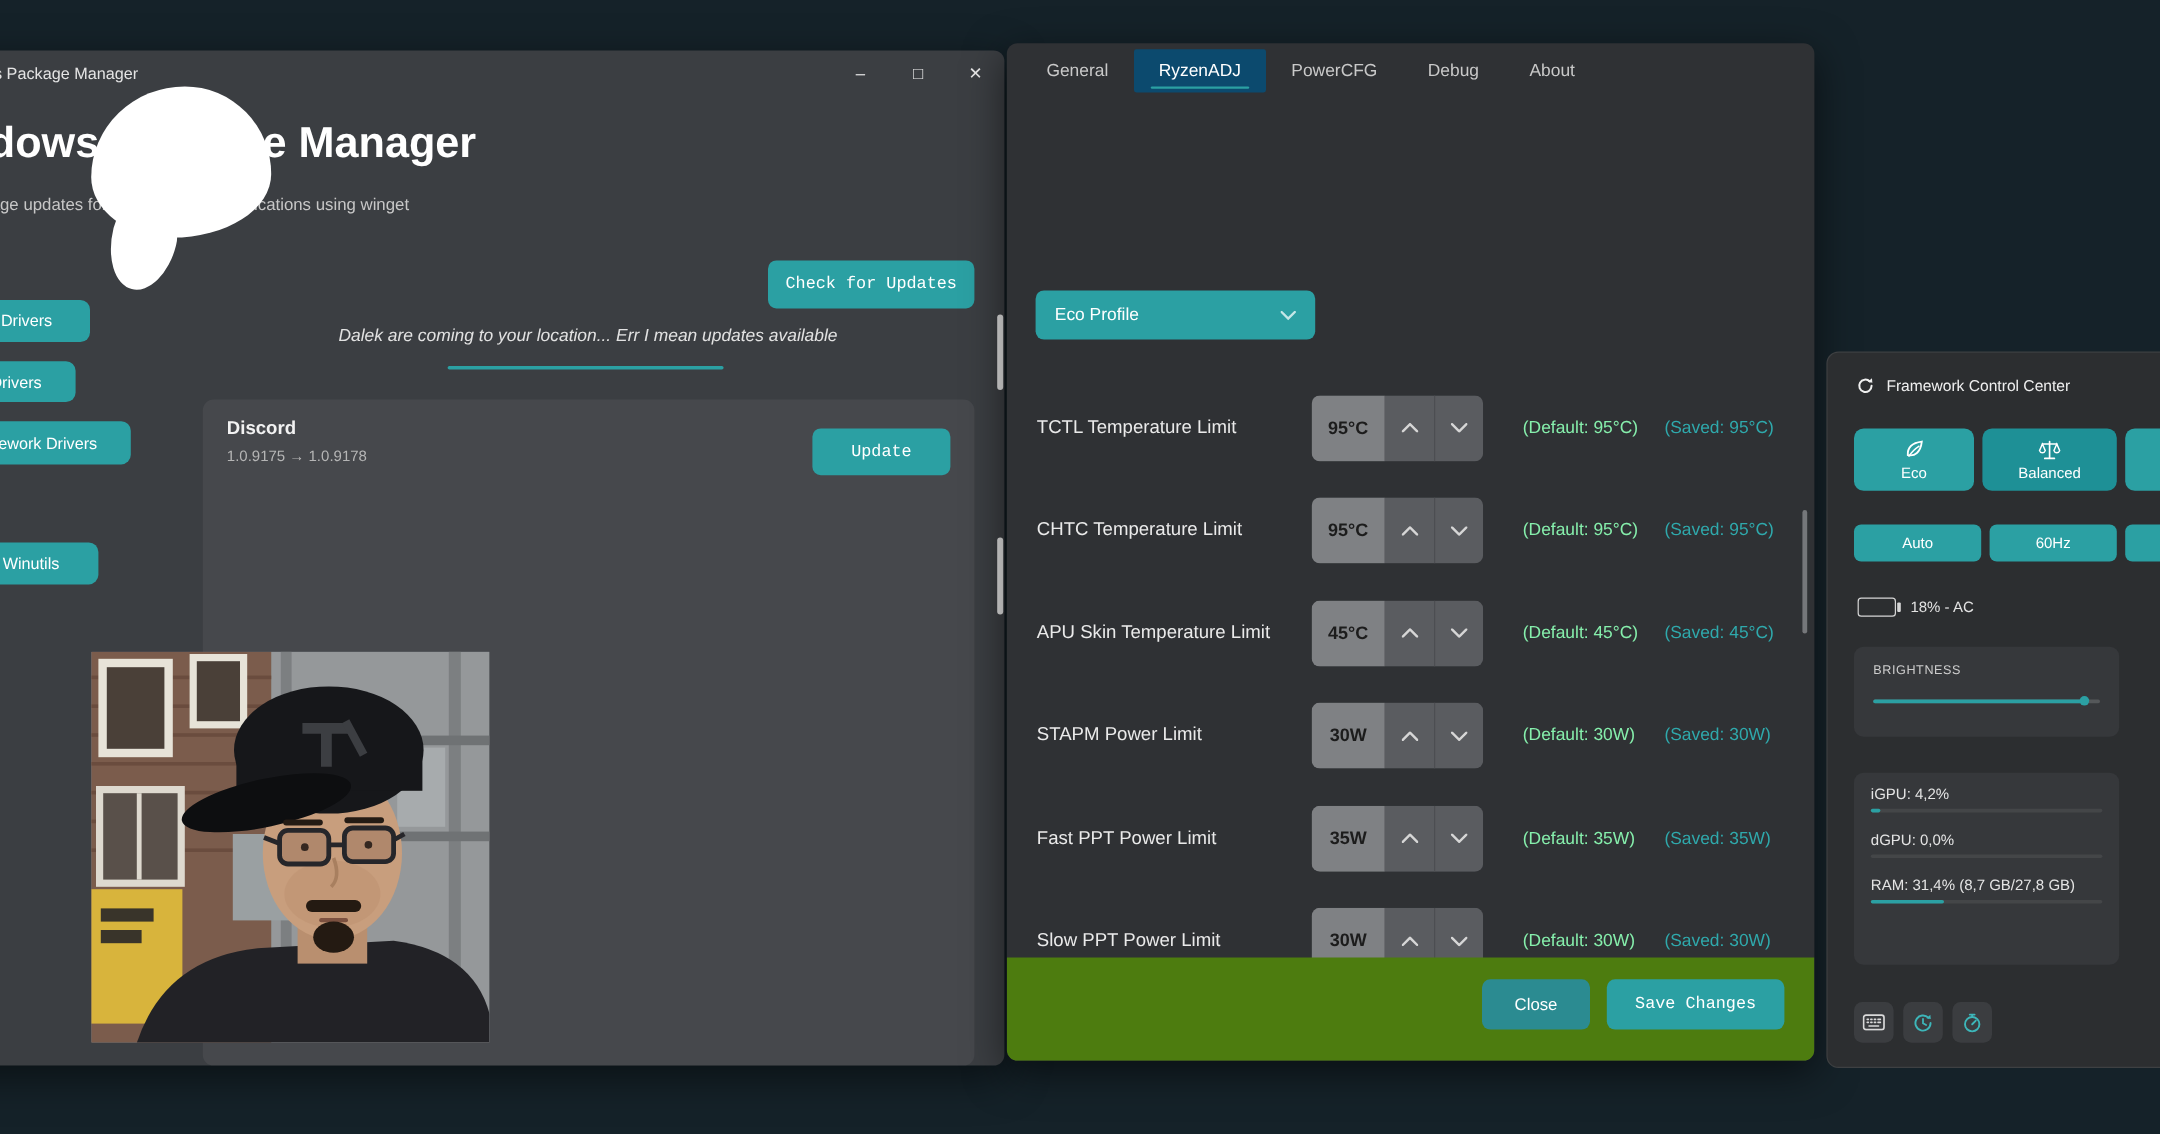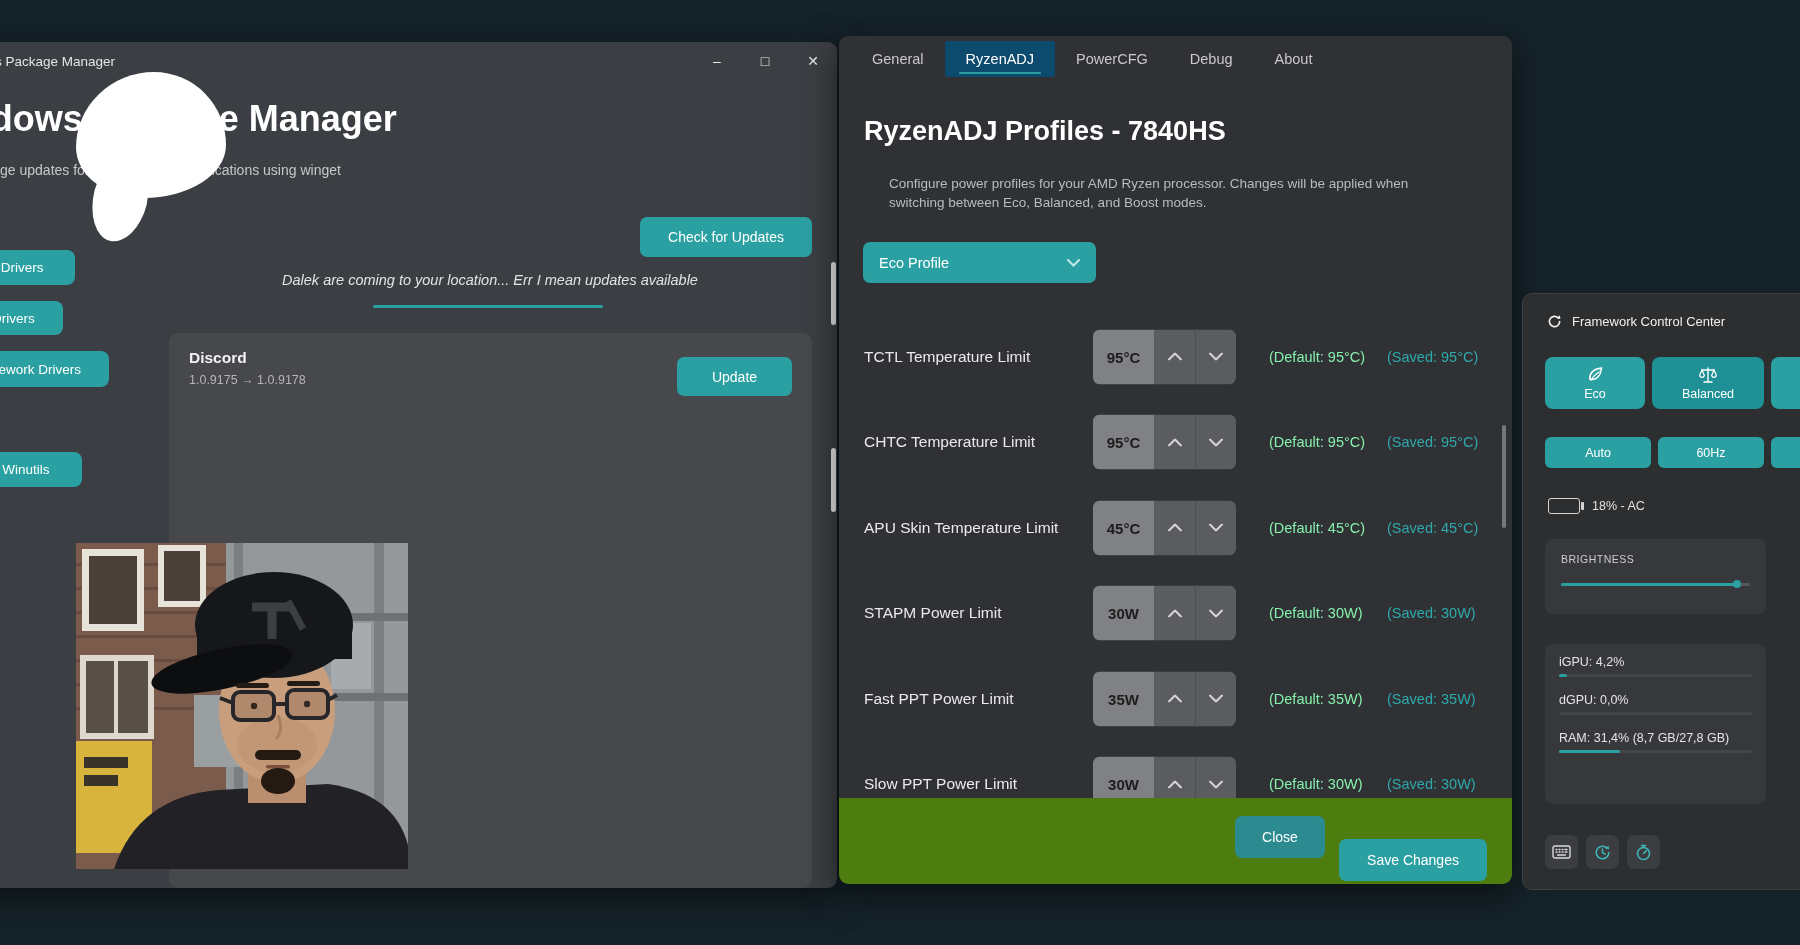--- a/index.html
+++ b/index.html
@@ -29,21 +29,21 @@
   .pm-title{margin-left:22px;font-size:13.5px;color:#e4e4e4;white-space:nowrap;}
   .pm-controls{margin-left:auto;display:flex;height:100%;}
   .winbtn{width:48px;height:100%;background:none;border:none;color:#e8e8e8;font-size:14px;display:flex;align-items:center;justify-content:center;}
   .pm-heading{position:absolute;left:0;top:56px;font-size:36px;font-weight:700;color:#ffffff;white-space:nowrap;}
   .pm-subtitle{position:absolute;left:40px;top:120px;font-size:14px;color:#c7c7c7;white-space:nowrap;}
   .pm-side{position:absolute;background:var(--teal);color:#fff;font-size:13.5px;border:none;border-radius:8px;display:flex;align-items:center;justify-content:center;white-space:nowrap;}
   .s1{left:15px;top:208px;width:135px;height:35px;}
   .s2{left:5px;top:259px;width:133px;height:34px;}
   .s3{left:14px;top:309px;width:170px;height:36px;}
   .s4{left:15px;top:410px;width:142px;height:35px;}
-  .tbtn{background:var(--teal);color:#fff;border:none;border-radius:7px;display:flex;align-items:center;justify-content:center;}
+  .tbtn{background:var(--teal);color:#fff;border:none;border-radius:7px;display:flex;align-items:center;justify-content:center;font-family:Liberation Mono, monospace;}
   .pm-check{position:absolute;left:715px;top:175px;width:172px;height:40px;font-size:14px;}
   .pm-status{position:absolute;left:300px;top:230px;width:530px;text-align:center;font-style:italic;font-size:14.5px;color:#e2e2e2;}
   .pm-progress{position:absolute;left:448px;top:263px;width:230px;height:3px;background:var(--teal);border-radius:2px;}
   .pm-card{position:absolute;left:244px;top:291px;width:643px;height:555px;background:#46484c;border-radius:9px;}
   .pm-card .name{position:absolute;left:20px;top:16px;font-size:15.5px;font-weight:700;color:#f2f2f2;}
   .pm-card .ver{position:absolute;left:20px;top:40px;font-size:12.5px;color:#b5b5b5;}
   .pm-update{position:absolute;left:508px;top:24px;width:115px;height:39px;font-size:14px;}
 
   
   .seam{position:absolute;left:831px;width:5px;border-radius:3px;background:#e9e9e9;opacity:.95;z-index:15;}
@@ -70,21 +70,21 @@
   .fw-row .lbl{position:absolute;left:25px;top:50%;transform:translateY(-50%);font-size:15.5px;color:#eaeaea;white-space:nowrap;}
   .stepper{position:absolute;left:254px;top:50%;transform:translateY(-50%);display:flex;height:55px;border-radius:7px;overflow:hidden;}
   .stepper .val{width:61px;background:#7f8184;color:#1c1c1c;font-size:15px;font-weight:600;display:flex;align-items:center;justify-content:center;}
   .stepbtn{width:41px;background:#5a5c60;border:none;display:flex;align-items:center;justify-content:center;}
   .stepbtn.down{border-left:1px solid #4c4e52;}
   .fw-row .def{position:absolute;left:430px;top:50%;transform:translateY(-50%);font-size:14.5px;color:#86efac;white-space:nowrap;}
   .fw-row .sav{position:absolute;left:548px;top:50%;transform:translateY(-50%);font-size:14.5px;color:var(--teal-text);white-space:nowrap;}
   .fw-scroll{position:absolute;right:6px;top:389px;width:4px;height:103px;background:#75777a;border-radius:2px;z-index:5;}
   .fw-footer{position:absolute;left:0;right:0;bottom:0;height:86px;background:#4d7c0f;border-radius:0 0 9px 9px;z-index:6;}
   .fw-close{position:absolute;left:396px;top:18px;width:90px;height:42px;background:#2b8b91;color:#fff;border:none;border-radius:7px;font-size:14px;}
-  .fw-save{position:absolute;left:500px;top:18px;width:148px;height:42px;font-size:14px;margin-top:23px;}
+  .fw-save{position:absolute;left:500px;top:18px;width:148px;height:42px;font-size:14px;}
 
   
   .fcc{
     position:absolute;left:1522px;top:293px;width:330px;height:597px;
     background:#2c2e30;border:1px solid #3e4042;border-radius:10px;
     z-index:20;overflow:hidden;
   }
   .fcc-head{position:absolute;left:24px;top:20px;display:flex;align-items:center;gap:10px;font-size:13px;color:#efefef;}
   .fcc-modes{position:absolute;left:22px;top:63px;display:flex;gap:7px;}
   .mode{height:52px;border:none;border-radius:8px;background:var(--teal);color:#fff;display:flex;flex-direction:column;align-items:center;justify-content:center;gap:3px;font-size:12.5px;}
@@ -154,22 +154,20 @@
 
 <div class="fw-window">
   <div class="fw-tabs">
     <button class="tab">General</button>
     <button class="tab active">RyzenADJ</button>
     <button class="tab">PowerCFG</button>
     <button class="tab">Debug</button>
     <button class="tab">About</button>
   </div>
 
-  <div class="fw-heading">RyzenADJ Profiles - 7840HS</div>
-  <div class="fw-desc">Configure power profiles for your AMD Ryzen processor. Changes will be applied when switching between Eco, Balanced, and Boost modes.</div>
 
   <button class="fw-select">
     <span>Eco Profile</span>
     <svg width="13" height="8" viewBox="0 0 13 8">
         <polyline points="1,1 6.5,6.5 12,1" fill="none" stroke="#dff4f4" stroke-width="2" stroke-linecap="round"></polyline>
       </svg>
   </button>
 
   <div class="fw-rows">
 

